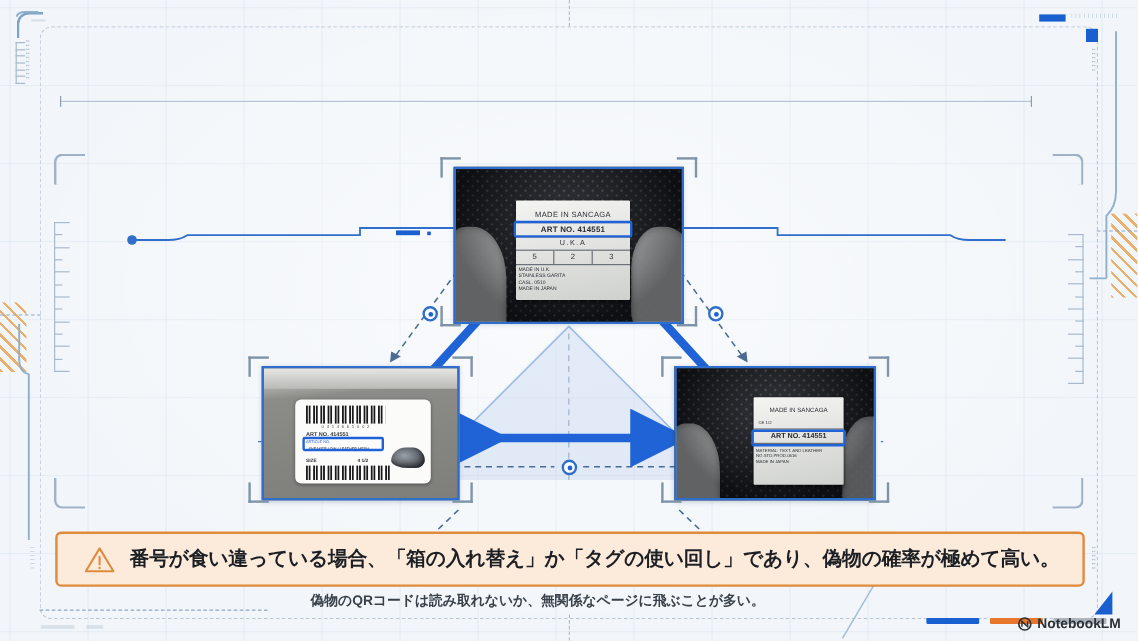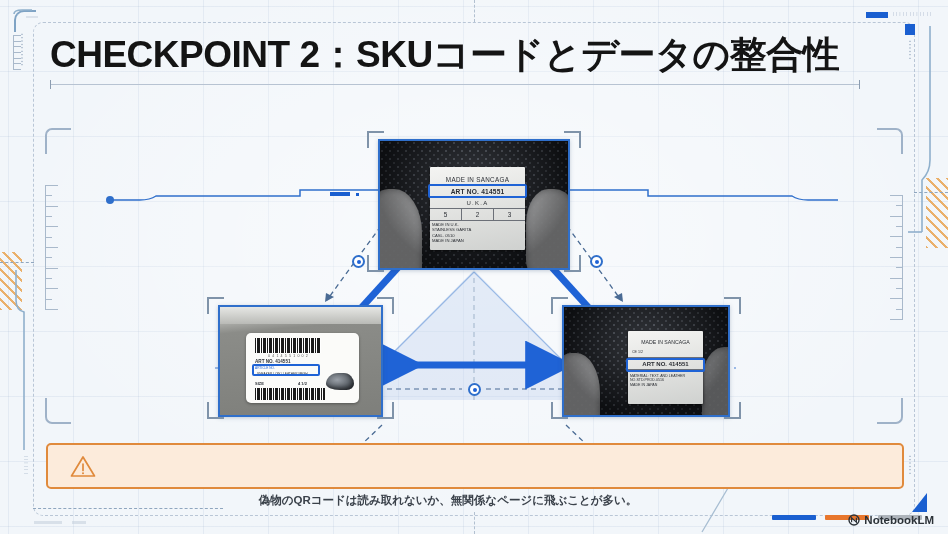--- a/index.html
+++ b/index.html
@@ -331,21 +331,20 @@
   <div class="micro-block" style="left:34px; top:521px; width:28px; height:3px; opacity:.55;"></div>
   <div class="micro-block" style="left:72px; top:521px; width:14px; height:3px; opacity:.55;"></div>
   <div class="micro-block" style="left:26px; top:16px; width:12px; height:2px; opacity:.5;"></div>
 
   <div class="dash-h" style="left:33px; top:508px; width:190px;"></div>
   <div class="dash-v" style="left:474px; top:0; height:22px;"></div>
   <div class="dash-v" style="left:474px; top:512px; height:22px;"></div>
   <div class="dash-h" style="left:0; top:262px; width:34px;"></div>
   <div class="dash-h" style="right:0; top:192px; width:34px;"></div>
 
-  <div class="title">CHECKPOINT 2：SKUコードとデータの整合性</div>
   <div class="title-rule"></div>
   <div class="title-rule-cap" style="left:50px;"></div>
   <div class="title-rule-cap" style="left:859px;"></div>
 
   <svg class="arrow-svg" viewBox="0 0 948 534">
 
     <polygon points="474,270 345,400 603,400" fill="#2f6fcb" opacity="0.10"></polygon>
     <line x1="474" y1="272" x2="346" y2="400" stroke="#5b8fd6" stroke-width="1.2" opacity="0.55"></line>
     <line x1="474" y1="272" x2="602" y2="400" stroke="#5b8fd6" stroke-width="1.2" opacity="0.55"></line>
     <line x1="474" y1="278" x2="474" y2="400" stroke="#8fa6bf" stroke-width="1" stroke-dasharray="5 4" opacity="0.8"></line>
@@ -479,20 +478,21 @@
   <div class="photo-bracket" style="left:724px; top:297px; border-right-width:2px; border-top-width:2px;"></div>
   <div class="photo-bracket" style="left:551px; top:402px; border-left-width:2px; border-bottom-width:2px;"></div>
   <div class="photo-bracket" style="left:724px; top:402px; border-right-width:2px; border-bottom-width:2px;"></div>
 
   <div class="warn">
     <svg class="warn-icon" viewBox="0 0 26 23">
       <path d="M13 2 L24.5 21 L1.5 21 Z" fill="none" stroke="#e08a3c" stroke-width="1.7" stroke-linejoin="round"></path>
       <line x1="13" y1="9" x2="13" y2="15.5" stroke="#e08a3c" stroke-width="1.7" stroke-linecap="round"></line>
       <circle cx="13" cy="18.3" r="1" fill="#e08a3c"></circle>
     </svg>
+    <div class="warn-text">番号が食い違っている場合、「箱の入れ替え」か「タグの使い回し」であり、偽物の確率が極めて高い。</div>
   </div>
 
   <div class="caption">偽物のQRコードは読み取れないか、無関係なページに飛ぶことが多い。</div>
 
   <div class="legend-bar" style="left:772px; top:515px; width:44px; background:#1a5fd0;"></div>
   <div class="legend-bar" style="left:825px; top:515px; width:44px; background:#e8762c;"></div>
   <div class="legend-bar" style="left:878px; top:515px; width:44px; background:#aeb4bb;"></div>
 
   <svg class="brand-flag" viewBox="0 0 26 26">
     <path d="M22 1 L22 20 L7 20 Z" fill="#1a5fd0"></path>

